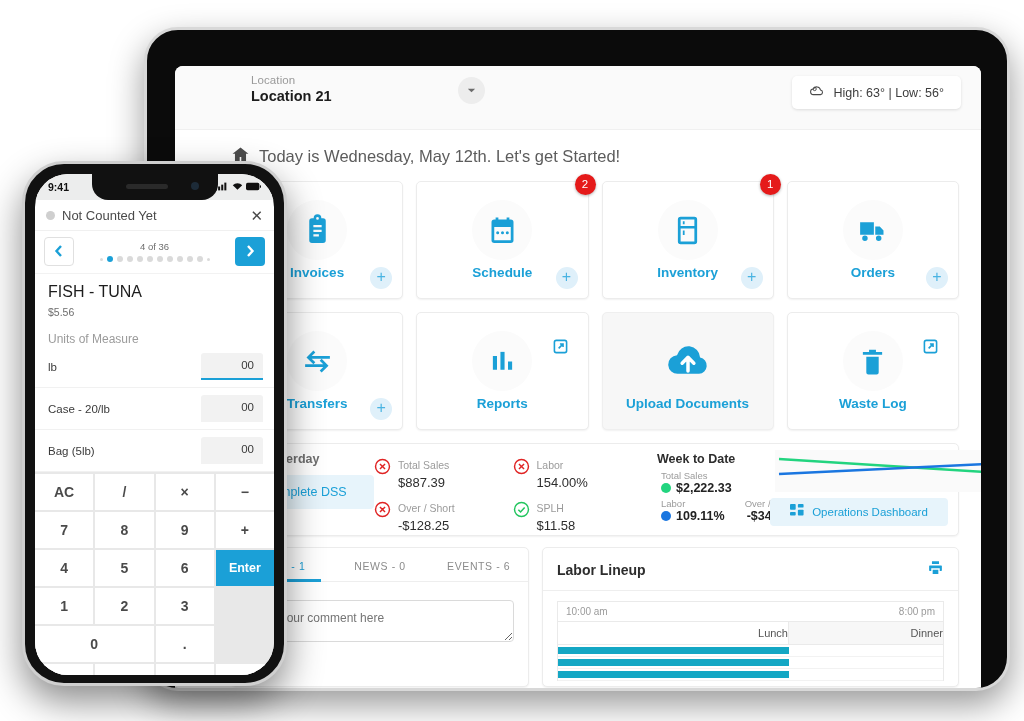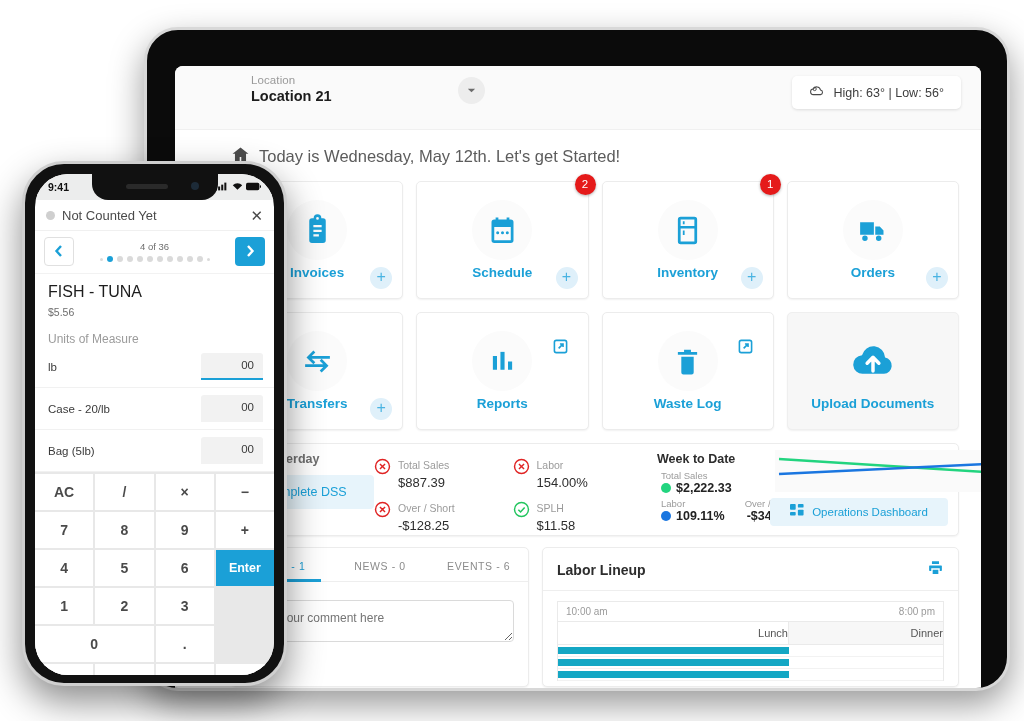--- a/index.html
+++ b/index.html
@@ -386,43 +386,43 @@
             <div class="tile-circle">
               <svg viewBox="0 0 24 24">
                   <rect x="5" y="8" width="3" height="10"></rect>
                   <rect x="10.5" y="5" width="3" height="13"></rect>
                   <rect x="16" y="12" width="3" height="6"></rect>
                 </svg>
             </div>
             <div class="tile-label">Reports</div>
           </div>
 
+          <div class="tile upload">
+            <div class="tile-circle">
+              <svg viewBox="0 0 24 20">
+                  <path d="M18.6 8.1A6.4 6.4 0 006 6.8 5.1 5.1 0 006.6 17H18a4.5 4.5 0 00.6-8.9z"></path>
+                  <path d="M12 15.5V9.2M12 8l3.2 3.2M12 8l-3.2 3.2" stroke="#fff" stroke-width="1.9" fill="none" stroke-linecap="round"></path>
+                </svg>
+            </div>
+            <div class="tile-label">Upload Documents</div>
+          </div>
+
           <div class="tile">
             <div class="tile-ext">
               <svg viewBox="0 0 16 16">
                   <rect x="1.5" y="1.5" width="13" height="13" rx="2"></rect>
                   <path d="M6 10l4.5-4.5M7.4 5.3h3.3v3.3"></path>
                 </svg>
             </div>
             <div class="tile-circle">
               <svg viewBox="0 0 24 24">
                   <path d="M5 5h14v2H5zm2.5 3.5h9V20a1.5 1.5 0 01-1.5 1.5H9A1.5 1.5 0 017.5 20zm2-5h5V5h-5z"></path>
                 </svg>
             </div>
             <div class="tile-label">Waste Log</div>
-          </div>
-
-          <div class="tile upload">
-            <div class="tile-circle">
-              <svg viewBox="0 0 24 20">
-                  <path d="M18.6 8.1A6.4 6.4 0 006 6.8 5.1 5.1 0 006.6 17H18a4.5 4.5 0 00.6-8.9z"></path>
-                  <path d="M12 15.5V9.2M12 8l3.2 3.2M12 8l-3.2 3.2" stroke="#fff" stroke-width="1.9" fill="none" stroke-linecap="round"></path>
-                </svg>
-            </div>
-            <div class="tile-label">Upload Documents</div>
           </div>
         </div>
       </div>
 
       <div class="stats-card">
         <div class="stats-left">
           <div class="stats-left-col">
             <div class="yest-title">at Yesterday</div>
             <div class="dss-btn">
               <span class="dss-icon">

